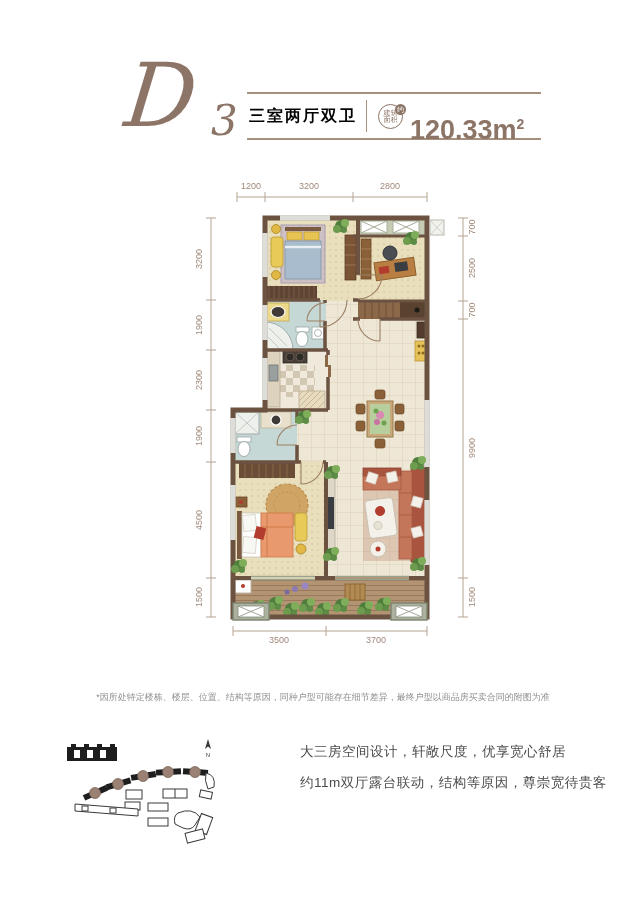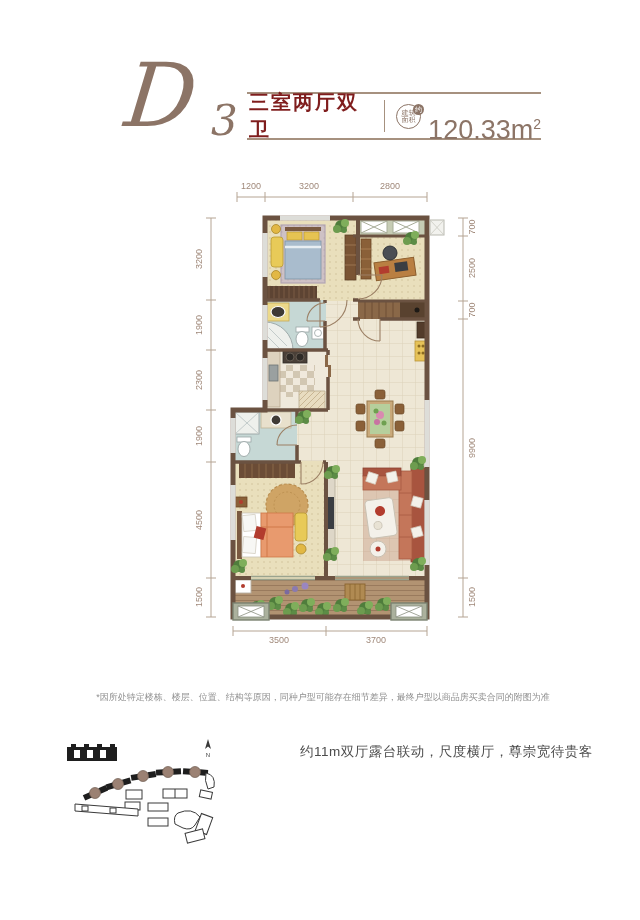--- a/index.html
+++ b/index.html
@@ -6,29 +6,29 @@
   .page{position:relative;width:640px;height:920px;background:#ffffff;overflow:hidden;
         font-family:"Liberation Sans", sans-serif;}
   
   .plan-code{position:absolute;left:126px;top:52px;font-family:"DejaVu Serif", serif;
              font-style:italic;font-size:88px;line-height:1;color:#8c7466;transform:skewX(-6deg);}
   .plan-code-sub{position:absolute;left:211px;top:100px;font-family:"DejaVu Serif", serif;
              font-style:italic;font-size:42px;line-height:1;color:#8c7466;}
   .title-right{position:absolute;left:247px;top:92px;width:294px;height:48px;
                border-top:2px solid #a6917f;border-bottom:2px solid #a6917f;
                display:flex;align-items:center;box-sizing:border-box;}
-  .layout-label{font-size:20px;color:#7f1d1d;letter-spacing:2px;font-weight:600;margin-left:2px;}
+  .layout-label{font-size:16px;color:#000000;letter-spacing:2px;font-weight:600;margin-left:2px;}
   .title-divider{width:1px;height:32px;background:#a6917f;margin:0 11px 0 9px;}
   .area-badge{position:relative;width:25px;height:25px;border:1.5px solid #8c7466;border-radius:50%;
               box-sizing:border-box;display:flex;flex-direction:column;justify-content:center;
               align-items:center;color:#8c7466;flex-shrink:0;}
   .area-badge .bl{font-size:7px;line-height:7.5px;letter-spacing:0;}
   .badge-mark{position:absolute;right:-4px;top:-1px;width:11px;height:11px;border-radius:50%;
               background:#8c7466;color:#fff;font-size:7px;line-height:11px;text-align:center;}
-  .area-text{font-size:27px;color:#8c7466;font-weight:400;margin-left:7px;white-space:nowrap;margin-top:28px;}
+  .area-text{font-size:27px;color:#8c7466;font-weight:700;margin-left:7px;white-space:nowrap;margin-top:28px;}
   .area-text sup{font-size:14px;}
   
   .plan-wrap{position:absolute;left:195px;top:175px;width:290px;height:470px;text-align:right;}
   
   .disclaimer{position:absolute;left:0;top:691px;width:646px;text-align:center;
               font-size:9px;color:#8f8f8f;letter-spacing:0;}
   
   .siteplan-wrap{position:absolute;left:60px;top:733px;width:175px;height:128px;}
   .features{position:absolute;left:300px;top:744px;width:300px;}
   .features p{margin:0 0 15px 0;font-size:13.5px;line-height:16px;color:#4b4b4b;
@@ -406,16 +406,17 @@
       <rect x="88" y="85" width="20" height="8"></rect>
       <path d="M118,80 q14,-6 22,4 l-5,8 q-4,6 -12,3 l-8,-4 q-2,-8 3,-11 Z"></path>
       <rect x="138" y="82" width="12" height="18" transform="rotate(20 144 91)"></rect>
       <rect x="126" y="98" width="18" height="10" transform="rotate(-14 135 103)"></rect>
       <rect x="140" y="58" width="12" height="7" transform="rotate(12 146 61)"></rect>
     </g>
   </svg>
   </div>
 
   <div class="features">
-    <p>约11m双厅露台联动，尺度横厅，尊崇宽待贵客</p>
+    <p>大三房空间设计，轩敞尺度，优享宽心舒居</p>
+    <p>约11m双厅露台联动，结构等原因，尊崇宽待贵客</p>
   </div>
 
 </div>
 
 </body></html>

